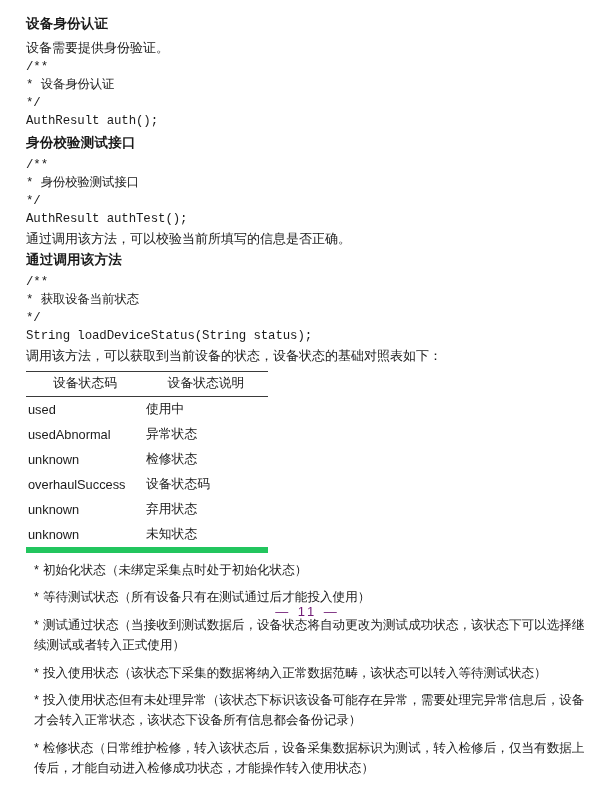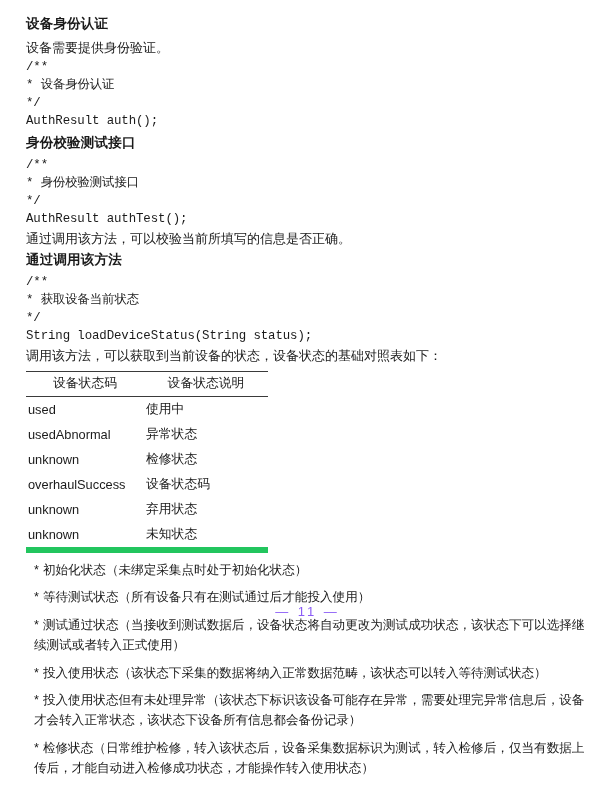--- a/index.html
+++ b/index.html
@@ -80,21 +80,21 @@
     margin-right: 4px;
   }
   .footer {
     position: absolute;
     left: 0;
     right: 0;
     bottom: 18px;
     text-align: center;
     font-size: 13px;
     letter-spacing: 3px;
-    color: #8b5cf6;
+    color: #701a75;
   }
 </style>
 </head>
 <body>
 
 <div class="page">
 
   <div class="block">
     <h2 class="section">设备身份认证</h2>
     <p class="para">设备需要提供身份验证。</p>

